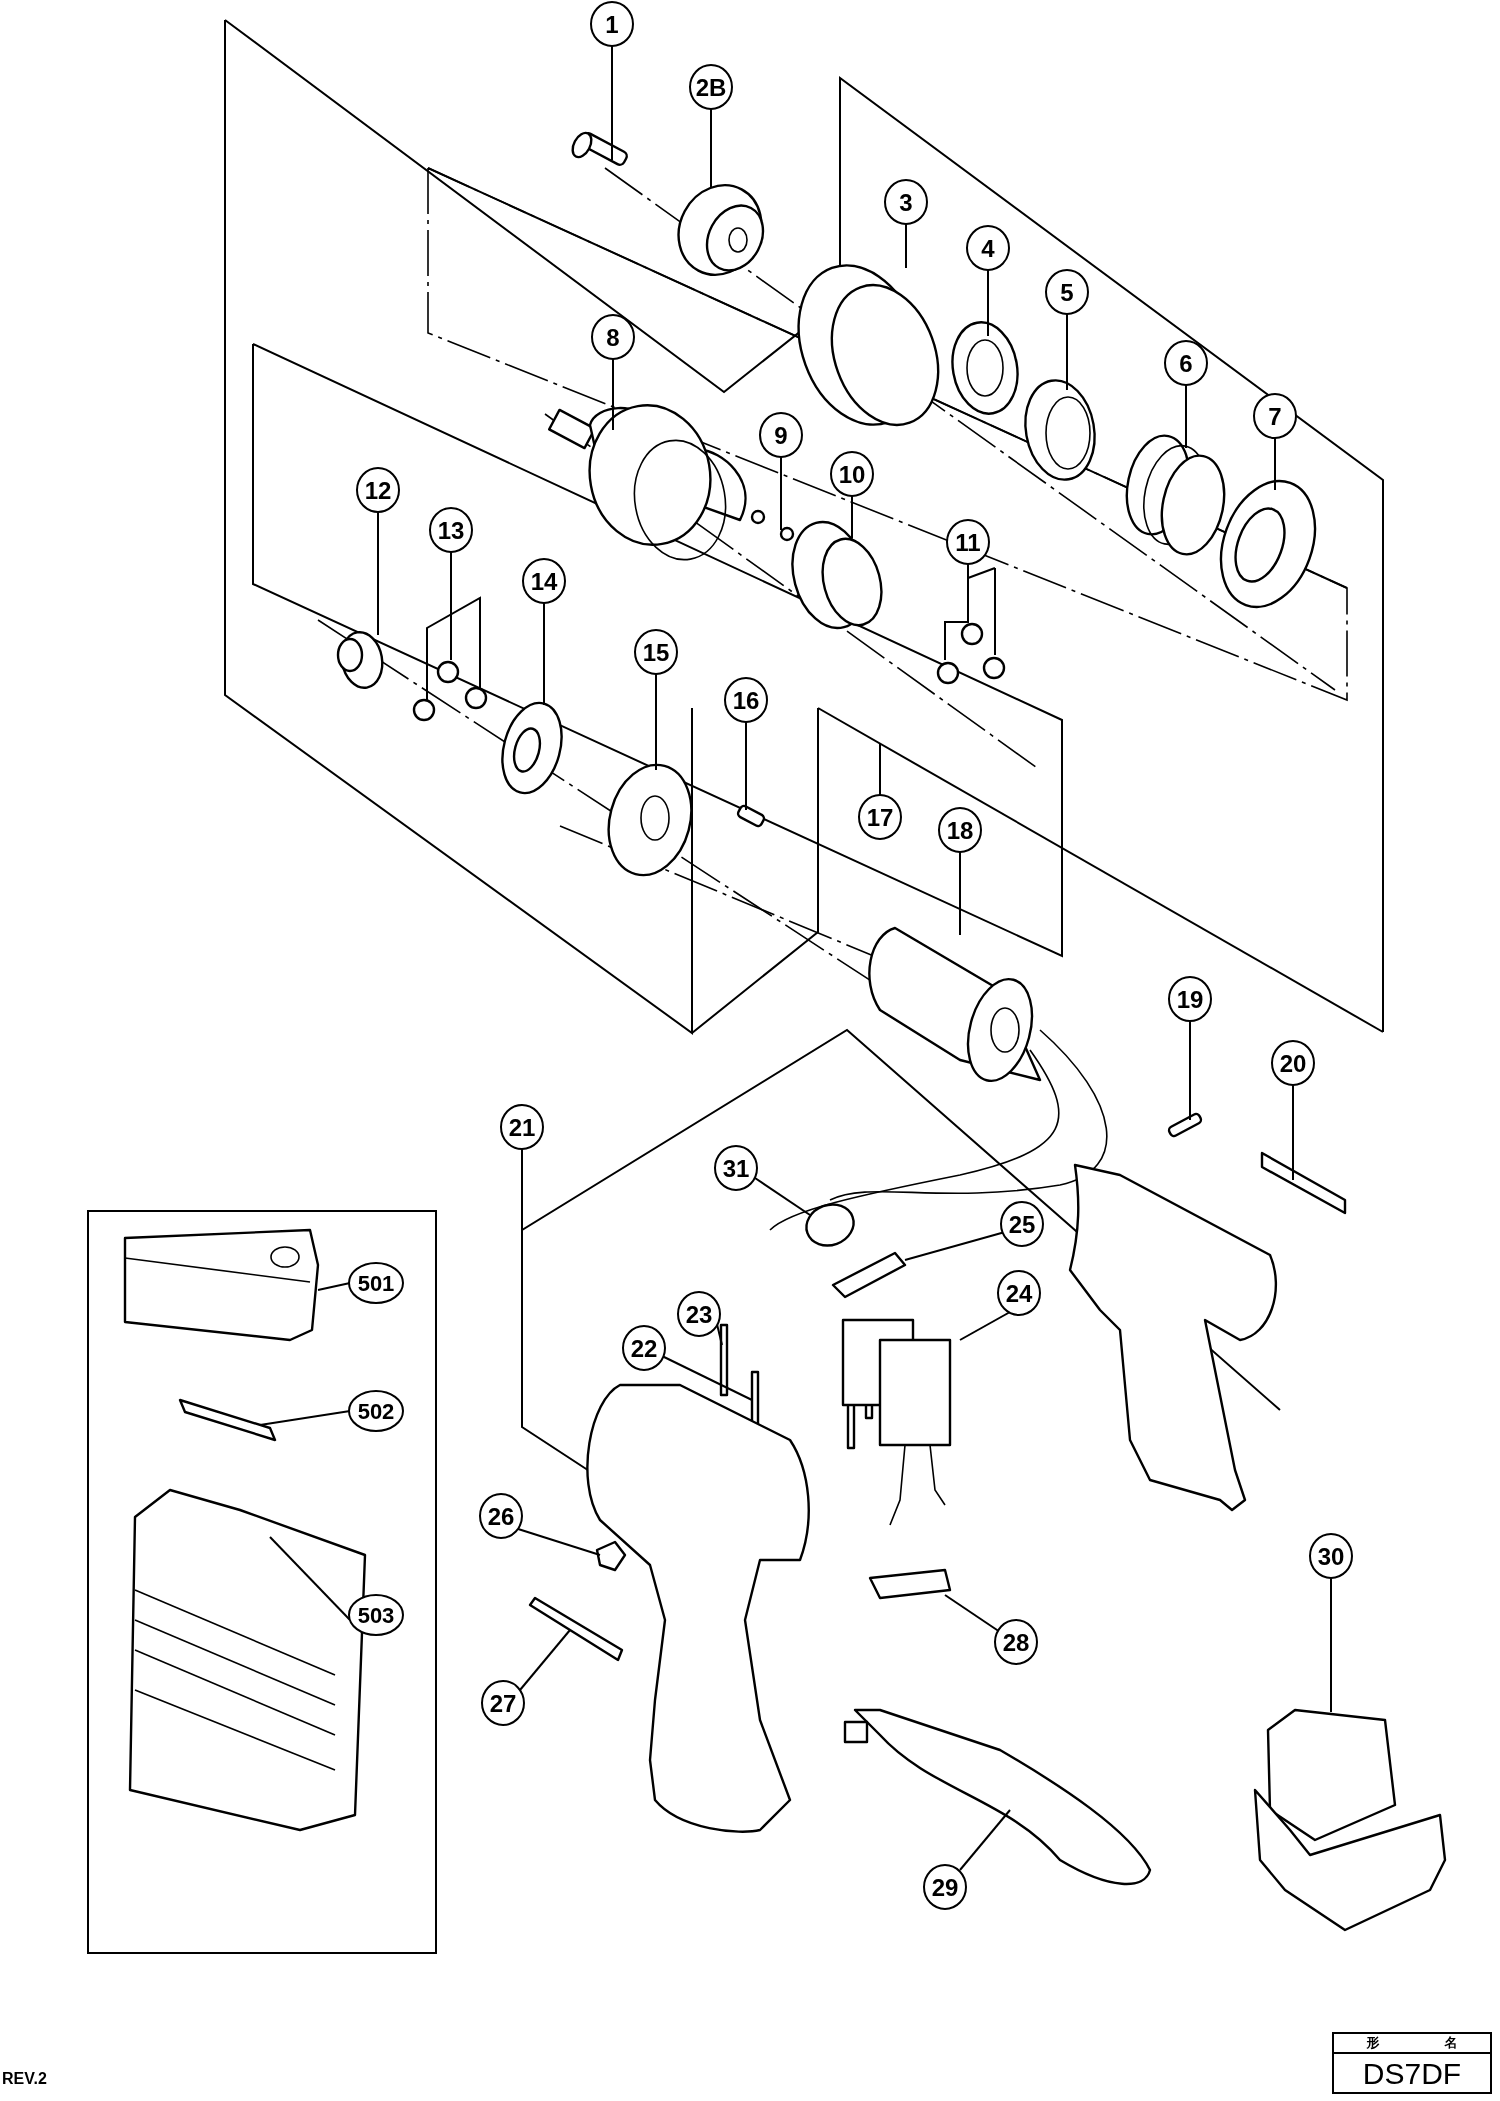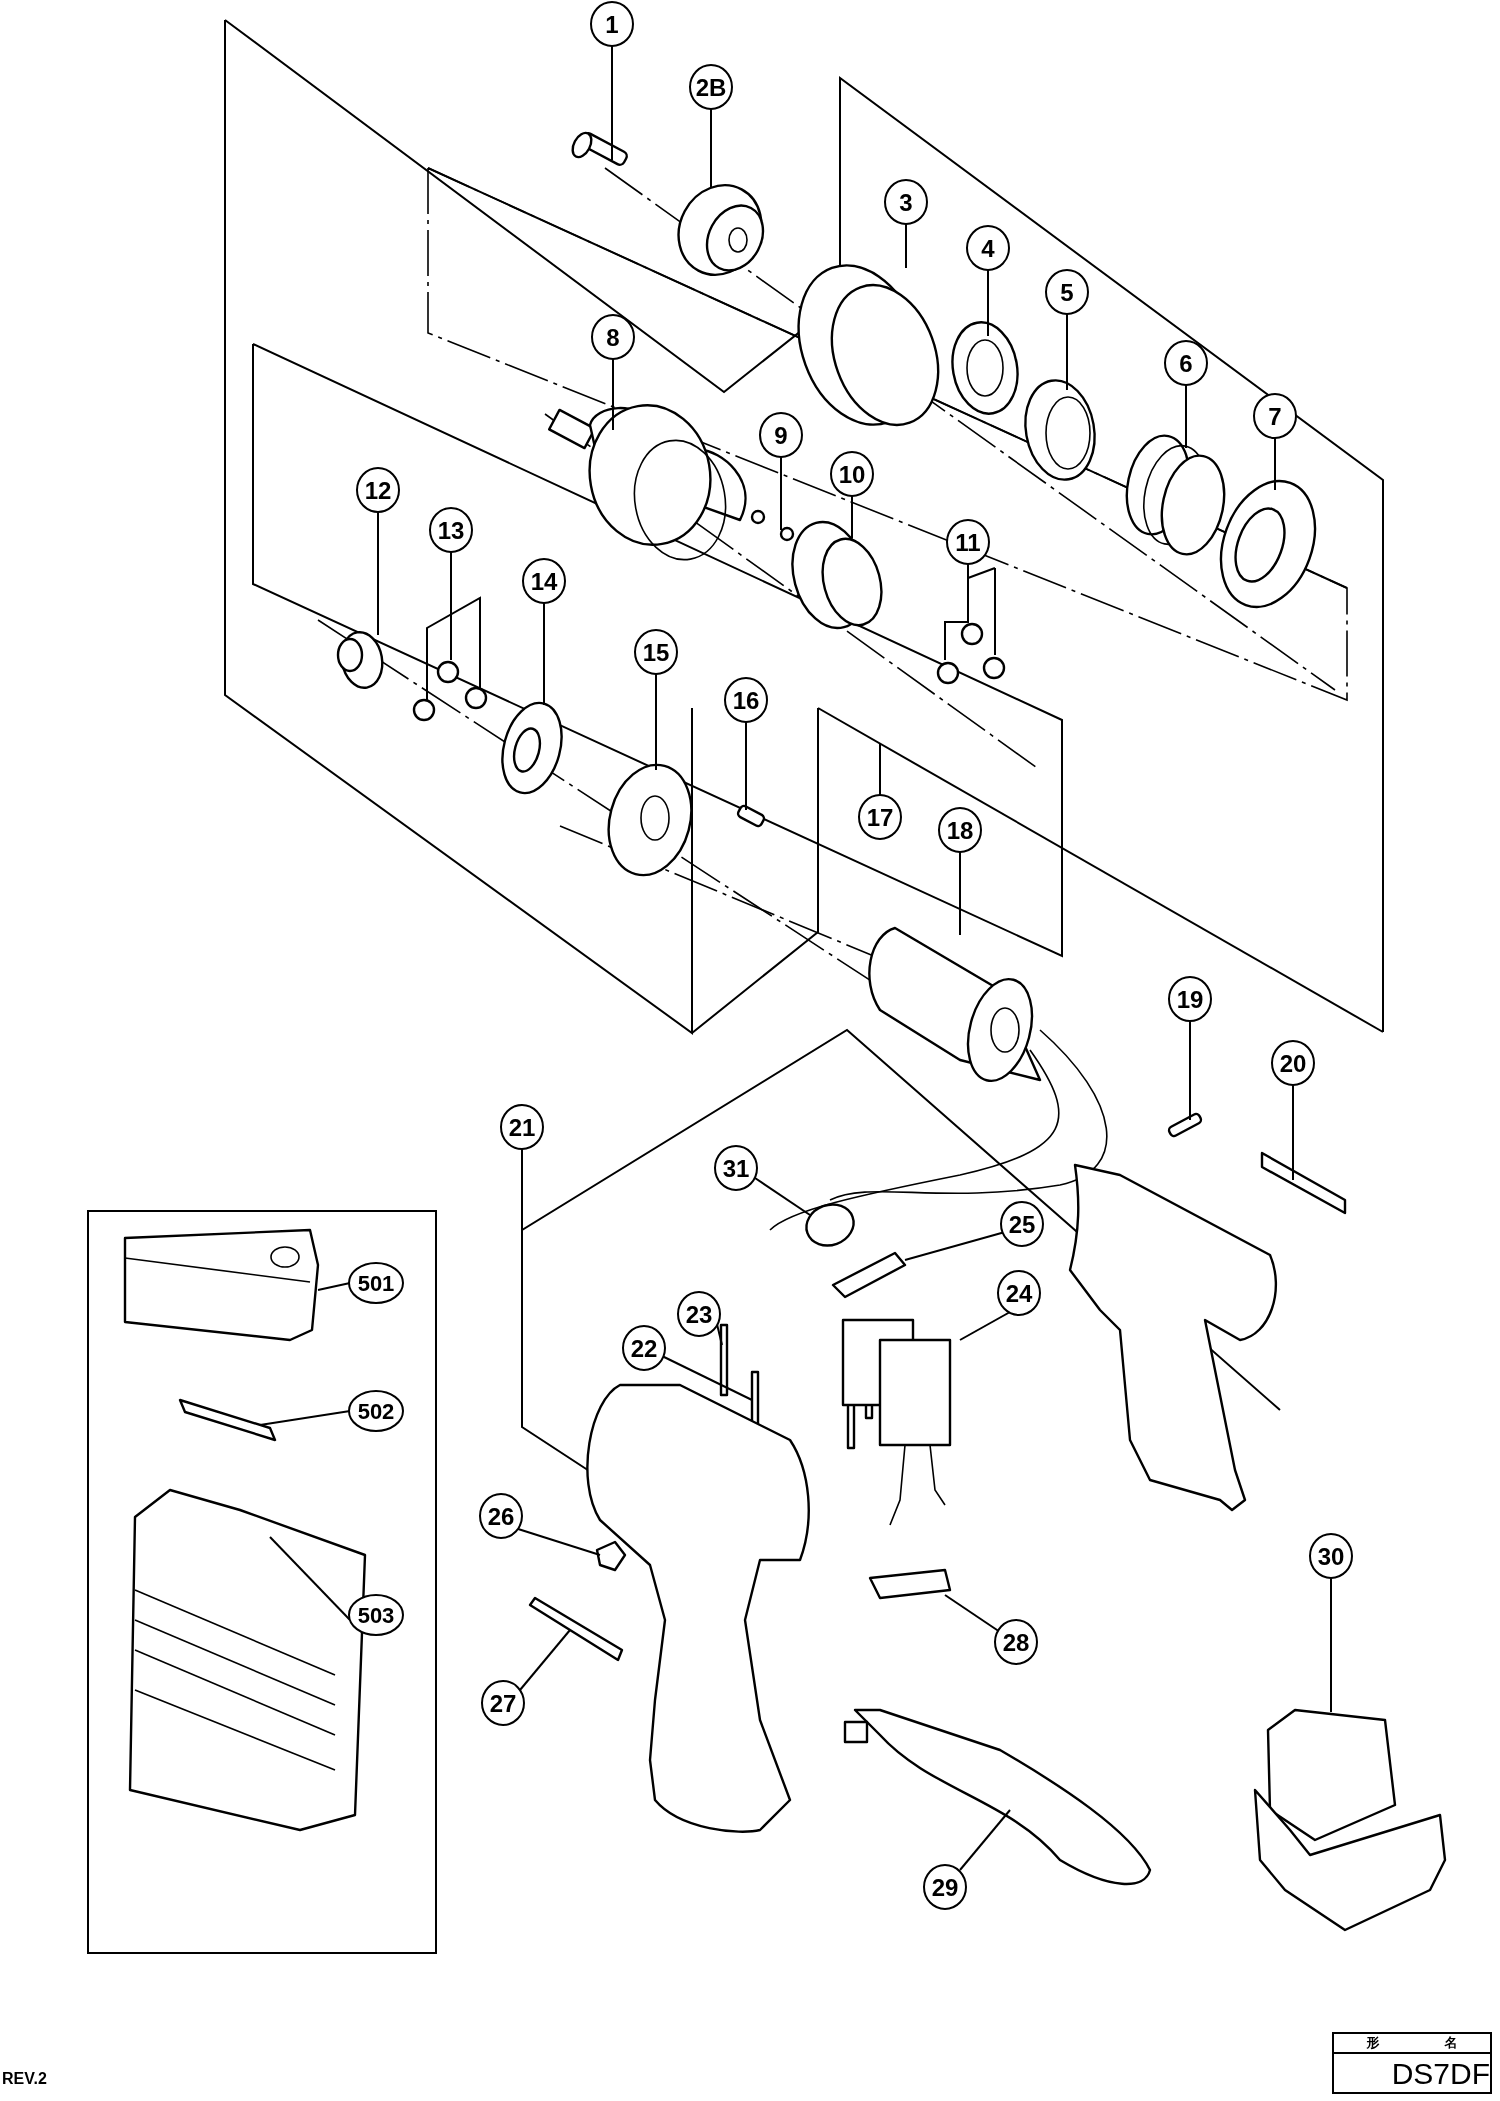--- a/index.html
+++ b/index.html
@@ -13,21 +13,21 @@
   .part-thin { fill:none; stroke:#000; stroke-width:1.6; }
   .callout-circle { fill:#fff; stroke:#000; stroke-width:2; }
   .callout-text { font-family:"Liberation Sans", sans-serif; font-weight:bold; font-size:24px;
                   text-anchor:middle; dominant-baseline:central; }
   .callout-text.small { font-size:22px; }
   .rev-label { position:absolute; left:2px; top:2070px; font-size:16px;font-weight:bold; }
   .model-box { position:absolute; left:1332px; top:2032px; width:160px; height:62px;
                border:2px solid #000; box-sizing:border-box; }
   .model-head { height:18px; border-bottom:2px solid #000; display:flex; justify-content:space-around;
                 align-items:center; font-size:13px; font-weight:bold; font-family:"DejaVu Sans", sans-serif; }
-  .model-value { font-size:30px; text-align:right; line-height:40px; }
+  .model-value { font-size:30px; text-align:center; line-height:40px; }
 </style>
 </head>
 <body>
 
 <svg id="diagram" viewBox="0 0 1500 2101" xmlns="http://www.w3.org/2000/svg">
 
   <g>
 
     <polyline class="frame" points="225,20 225,695 692,1033 692,980 692,708"></polyline>
     <polyline class="frame" points="225,20 724,392 840,300 840,78 1383,480 1383,1032"></polyline>

